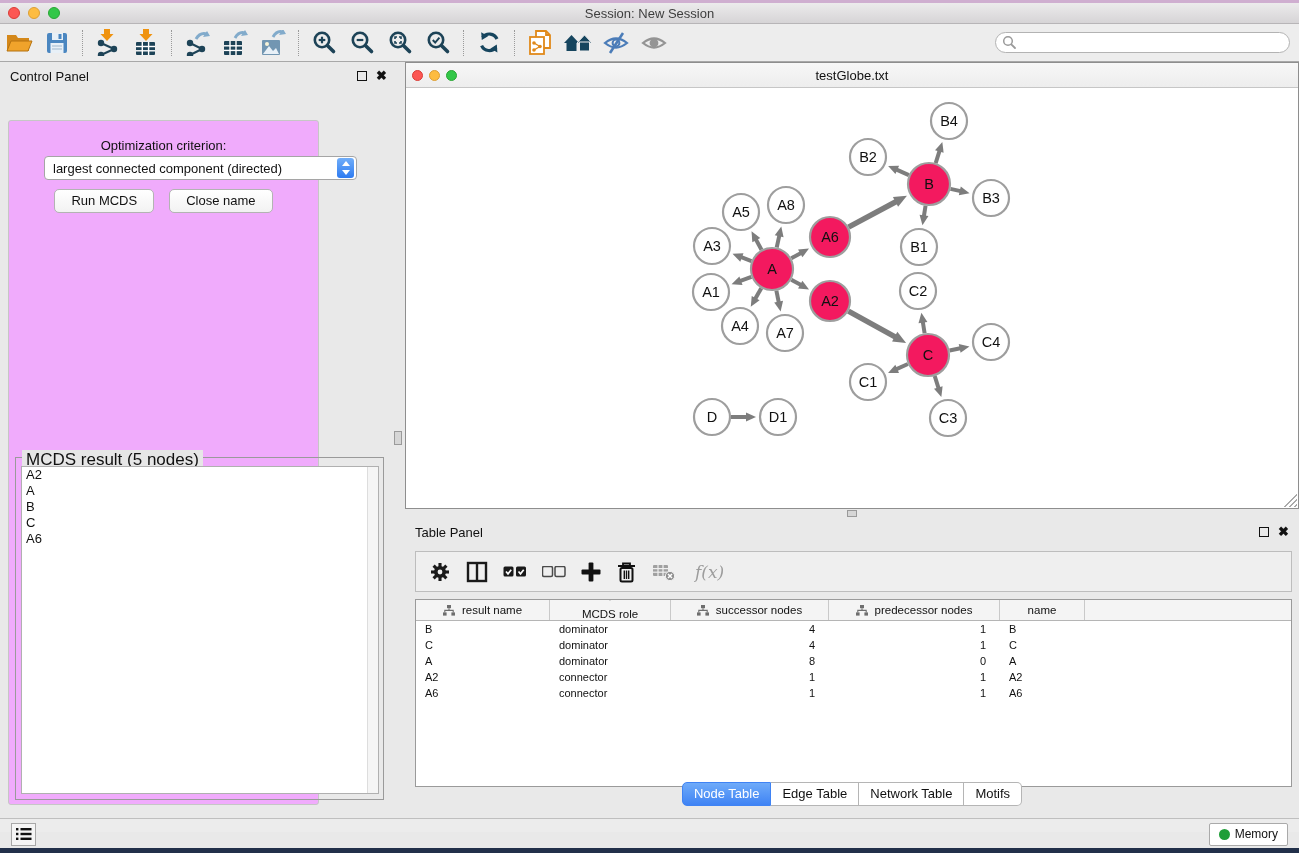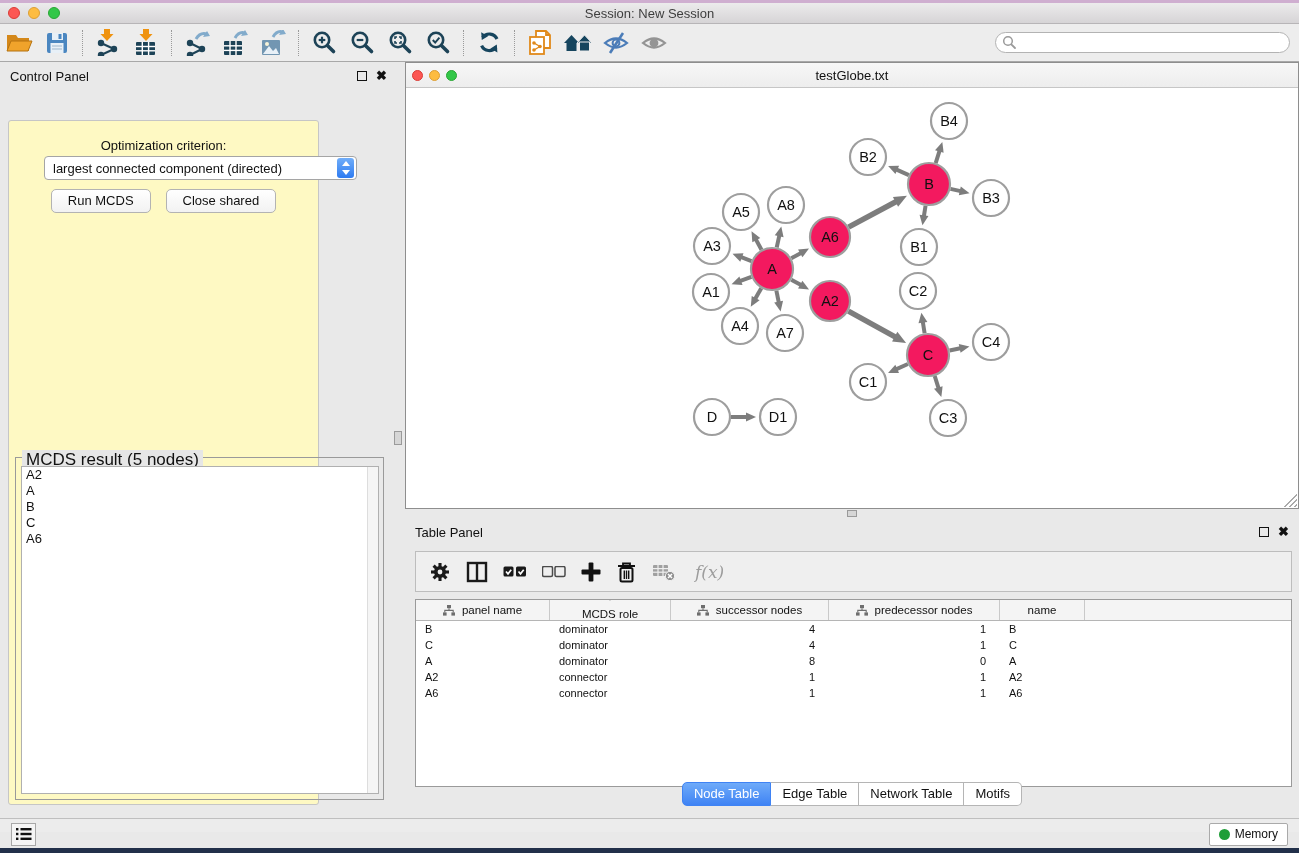--- a/index.html
+++ b/index.html
@@ -37,21 +37,21 @@
 
   .seg-bar { display:flex; justify-content:center; }
   .seg-item { font-size:13px; color:#111; background:#fff; border:1px solid #b5b5b5; border-left:none;
     padding:3px 14px 4px; white-space:nowrap; }
   .seg-item:first-child { border-left:1px solid #b5b5b5; border-radius:5px 0 0 5px; }
   .seg-item:last-child { border-radius:0 5px 5px 0; }
   .seg-item.selected { background:linear-gradient(#6fabf9,#3f83f4); color:#fff; border-color:#3f83f4; }
 
   #cp-tabs { position:absolute; left:0; top:33px; width:100%; }
   #cp-content { position:absolute; left:8px; top:58px; width:311px; height:685px;
-    background:#fef9c3; border:1px solid #c6c6c6; border-radius:3px; }
+    background:#f0abfc; border:1px solid #c6c6c6; border-radius:3px; }
   #opt-label { text-align:center; margin-top:17px; font-size:13px; color:#111; }
   #criterion-select { position:absolute; left:35px; top:35px; width:313px; height:24px; background:#fff;
     border:1px solid #a5a5a5; border-radius:4px; display:flex; align-items:center; }
   #criterion-select .sel-text { flex:1; font-size:13px; padding-left:8px; color:#111; white-space:nowrap; }
   .stepper { width:17px; height:20px; margin-right:2px; border-radius:3px;
     background:linear-gradient(#71aef9,#2e7bf1); position:relative; }
   .stepper:before, .stepper:after { content:""; position:absolute; left:4.5px; border-left:4px solid transparent; border-right:4px solid transparent; }
   .stepper:before { top:3px; border-bottom:5px solid #fff; }
   .stepper:after  { bottom:3px; border-top:5px solid #fff; }
   .cp-buttons { position:absolute; top:68px; left:0; width:100%; display:flex; justify-content:center; gap:15px; }
@@ -298,21 +298,21 @@
     </span>
   </div>
   <div id="cp-content">
     <div id="opt-label">Optimization criterion:</div>
     <div id="criterion-select">
       <span class="sel-text">largest connected component (directed)</span>
       <span class="stepper"></span>
     </div>
     <div class="cp-buttons">
       <button class="btn">Run MCDS</button>
-      <button class="btn">Close shared</button>
+      <button class="btn">Close name</button>
     </div>
     <div id="result-group">
       <span id="result-title">MCDS result (5 nodes)</span>
       <div id="result-list">
         <div id="result-items">
             <div class="list-item">A2</div>
             <div class="list-item">A</div>
             <div class="list-item">B</div>
             <div class="list-item">C</div>
             <div class="list-item">A6</div>
@@ -537,21 +537,21 @@
     <div id="table-header">
         <div class="th-cell" style="width: 134px;">
           <svg width="12" height="11" viewBox="0 0 12 11">
             <g fill="#6e6e6e">
               <rect x="4" y="0" width="4" height="3.2"></rect>
               <rect x="0" y="7.4" width="3.6" height="3.2"></rect>
               <rect x="8.4" y="7.4" width="3.6" height="3.2"></rect>
             </g>
             <path d="M6 3.2 V5.4 M1.8 7.4 V5.4 H10.2 V7.4" fill="none" stroke="#6e6e6e" stroke-width="1.1"></path>
           </svg>
-          <span>panel name</span>
+          <span>result name</span>
         </div>
         <div class="th-cell" style="width: 121px; flex-direction: column;">
           <svg width="12" height="11" viewBox="0 0 12 11">
             <g fill="#6e6e6e">
               <rect x="4" y="0" width="4" height="3.2"></rect>
               <rect x="0" y="7.4" width="3.6" height="3.2"></rect>
               <rect x="8.4" y="7.4" width="3.6" height="3.2"></rect>
             </g>
             <path d="M6 3.2 V5.4 M1.8 7.4 V5.4 H10.2 V7.4" fill="none" stroke="#6e6e6e" stroke-width="1.1"></path>
           </svg>

